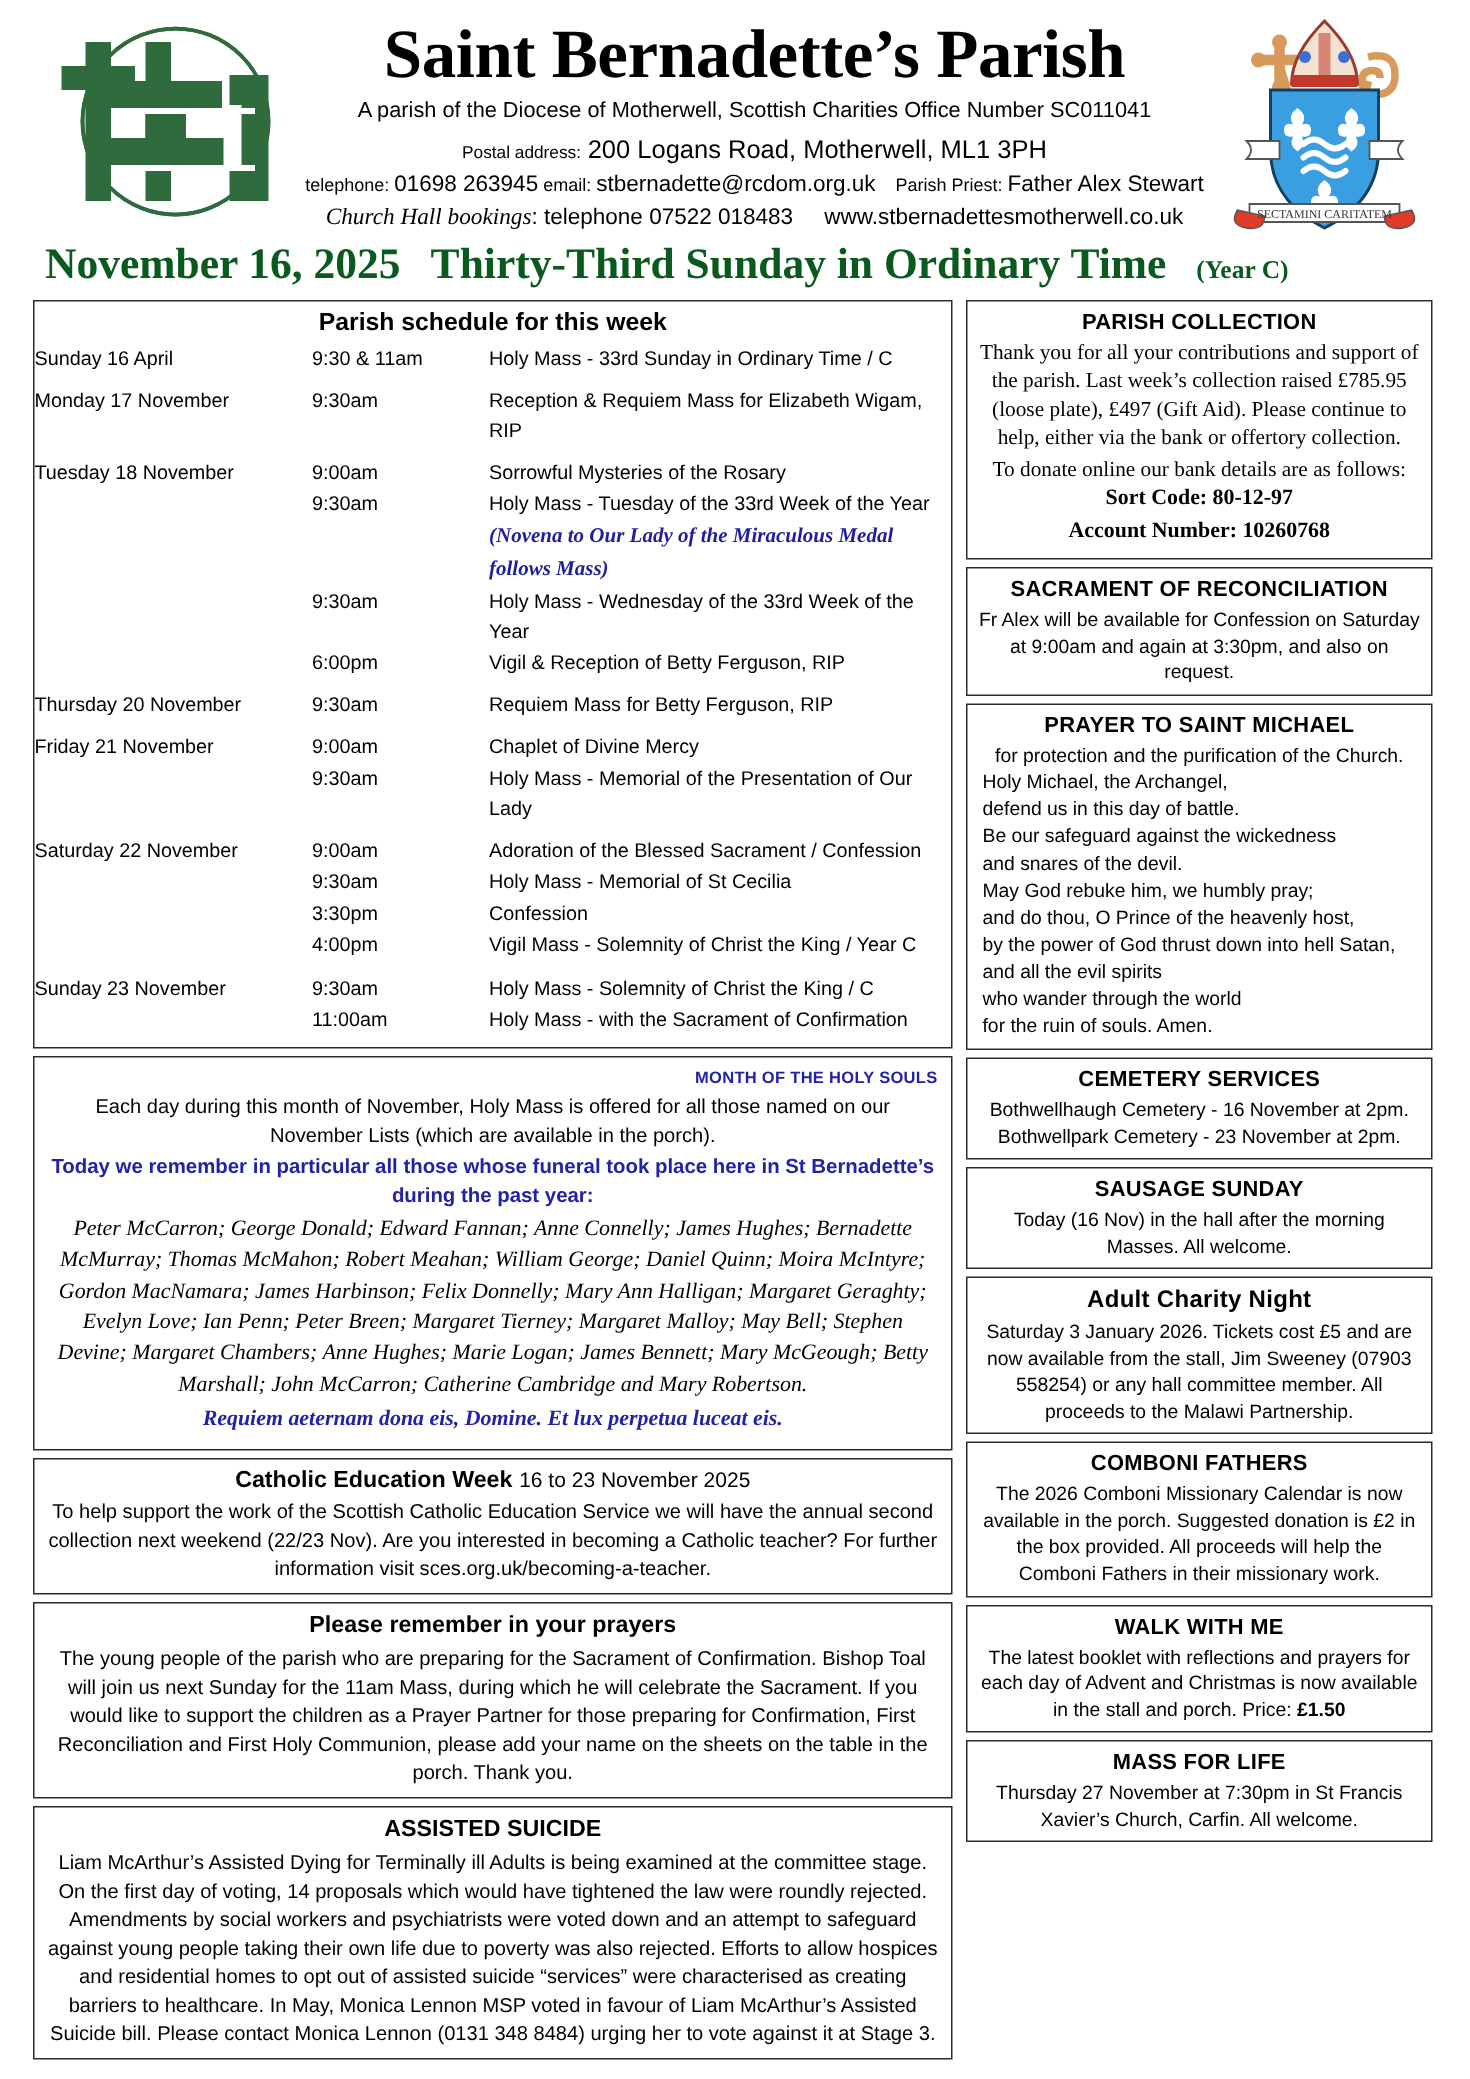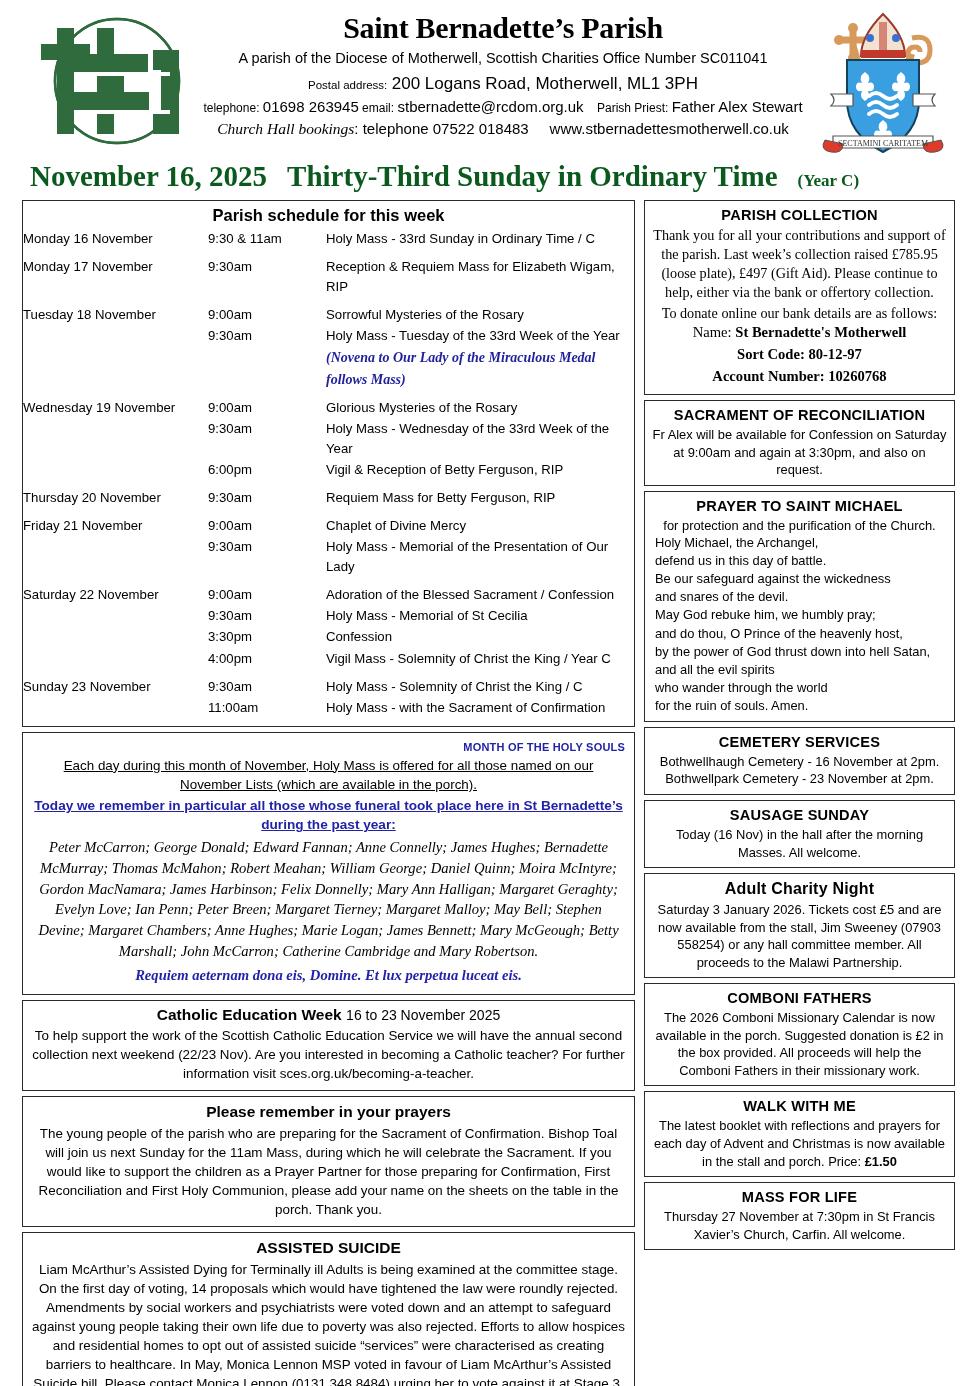--- a/index.html
+++ b/index.html
@@ -17,21 +17,21 @@
 
   
   .masthead { display: flex; align-items: flex-start; height: 160px; padding-top: 6px; }
   .logo-wrap { width: 176px; flex: 0 0 176px; display: flex; align-items: center; justify-content: center; padding-top: 4px; }
   .crest-wrap { width: 150px; flex: 0 0 150px; display: flex; align-items: flex-start; justify-content: center; padding-top: 2px; }
   .head-center { flex: 1 1 auto; text-align: center; padding-top: 2px; }
 
   .parish-title {
     font-family: "Liberation Serif", serif;
     font-weight: bold;
-    font-size: 30px;
+    font-size: 46px;
     letter-spacing: -0.3px;
     line-height: 1.05;
     margin: 4px 0 2px 0;
   }
   .diocese-line { font-size: 14.5px; margin: 6px 0 8px 0; }
   .addr-line { margin: 4px 0; }
   .addr-sm { font-size: 11.5px; }
   .addr-lg { font-size: 17px; }
   .contact-line { font-size: 12px; margin: 4px 0; }
   .contact-lg { font-size: 15px; }
@@ -71,21 +71,21 @@
   .novena { color: #1f1f9c; font-family: "Liberation Serif", serif; font-weight: bold; font-style: italic; font-size: 14px; }
   .sched-pad { height: 7px; }
 
   
   .panel { padding: 5px 9px 7px 9px; text-align: center; }
   .panel h3 { margin: 1px 0 3px 0; font-size: 15.5px; font-weight: bold; }
   .panel p { margin: 0; line-height: 1.42; font-size: 13.4px; }
 
   
   .hs-head { color: #2222a8; font-weight: bold; font-size: 11px; text-align: right; margin: 3px 0 3px 0; letter-spacing: .2px; }
-  .hs-body { text-align: center; font-size: 13.4px; line-height: 1.42; text-decoration: underline; }
+  .hs-body { text-align: center; font-size: 13.4px; line-height: 1.42; }
   .hs-blue { color: #2222a8; font-weight: bold; font-size: 13.6px; line-height: 1.45; margin-top: 2px; }
   .hs-names { font-family: "Liberation Serif", serif; font-style: italic; font-size: 14.6px; line-height: 1.42; padding: 2px 4px 0 4px; text-align: center; }
   .hs-latin { font-family: "Liberation Serif", serif; font-style: italic; font-weight: bold; color: #2222a8; font-size: 14.6px; line-height: 1.4; padding: 3px 0 2px 0; }
 
   .cew-title { font-weight: bold; font-size: 15.5px; }
   .cew-sub { font-weight: normal; font-size: 14px; }
 
   
   .rp { padding: 4px 7px 6px 7px; text-align: center; }
   .rp h3 { margin: 2px 0 3px 0; font-size: 14.6px; font-weight: bold; letter-spacing: .2px; }
@@ -194,21 +194,21 @@
 
   <div class="main">
 
     <div class="col-left">
 
       <div class="box">
         <div class="sched-title">Parish schedule for this week</div>
         <table class="sched">
           <tbody id="sched-body">
               <tr>
-                <td class="s-day">Monday 16 November</td>
+                <td class="s-day">Sunday 16 April</td>
                 <td class="s-time" colspan="1" style="width: 118px;">9:30 &amp; 11am</td>
                 <td class="s-desc">Holy Mass - 33rd Sunday in Ordinary Time / C</td>
               </tr>
               <tr class="gap">
                 <td class="s-day">Monday 17 November</td>
                 <td class="s-time">9:30am</td>
                 <td class="s-desc">Reception &amp; Requiem Mass for Elizabeth Wigam, RIP</td>
               </tr>
               <tr class="gap">
                 <td class="s-day">Tuesday 18 November</td>
@@ -217,25 +217,20 @@
               </tr>
               <tr>
                 <td class="s-day"></td>
                 <td class="s-time">9:30am</td>
                 <td class="s-desc">Holy Mass - Tuesday of the 33rd Week of the Year</td>
               </tr>
               <tr>
                 <td class="s-day"></td>
                 <td class="s-time"></td>
                 <td class="s-desc novena" colspan="1">(Novena to Our Lady of the Miraculous Medal follows Mass)</td>
-              </tr>
-              <tr class="gap">
-                <td class="s-day">Wednesday 19 November</td>
-                <td class="s-time">9:00am</td>
-                <td class="s-desc">Glorious Mysteries of the Rosary</td>
               </tr>
               <tr>
                 <td class="s-day"></td>
                 <td class="s-time">9:30am</td>
                 <td class="s-desc">Holy Mass - Wednesday of the 33rd Week of the Year</td>
               </tr>
               <tr>
                 <td class="s-day"></td>
                 <td class="s-time">6:00pm</td>
                 <td class="s-desc">Vigil &amp; Reception of Betty Ferguson, RIP</td>
@@ -327,24 +322,20 @@
     </div>
 
     <div class="col-right">
 
       <div class="box">
         <div class="rp">
           <h3>PARISH COLLECTION</h3>
           <p class="serif">Thank you for all your contributions and support of the parish. Last week’s collection raised £785.95 (loose plate), £497 (Gift Aid). Please continue to help, either via the bank or offertory collection.</p>
           <p class="serif" style="margin-top:2px;">To donate online our bank details are as follows:</p>
           <div class="bank">
-            <div>
-              <span style="font-family:'Liberation Serif',serif;font-weight:normal;">Name:</span>
-              <span>St Bernadette's Motherwell</span>
-            </div>
             <div>Sort Code: 80-12-97</div>
             <div>Account Number: 10260768</div>
           </div>
         </div>
       </div>
 
       <div class="box">
         <div class="rp">
           <h3>SACRAMENT OF RECONCILIATION</h3>
           <p>Fr Alex will be available for Confession on Saturday at 9:00am and again at 3:30pm, and also on request.</p>

